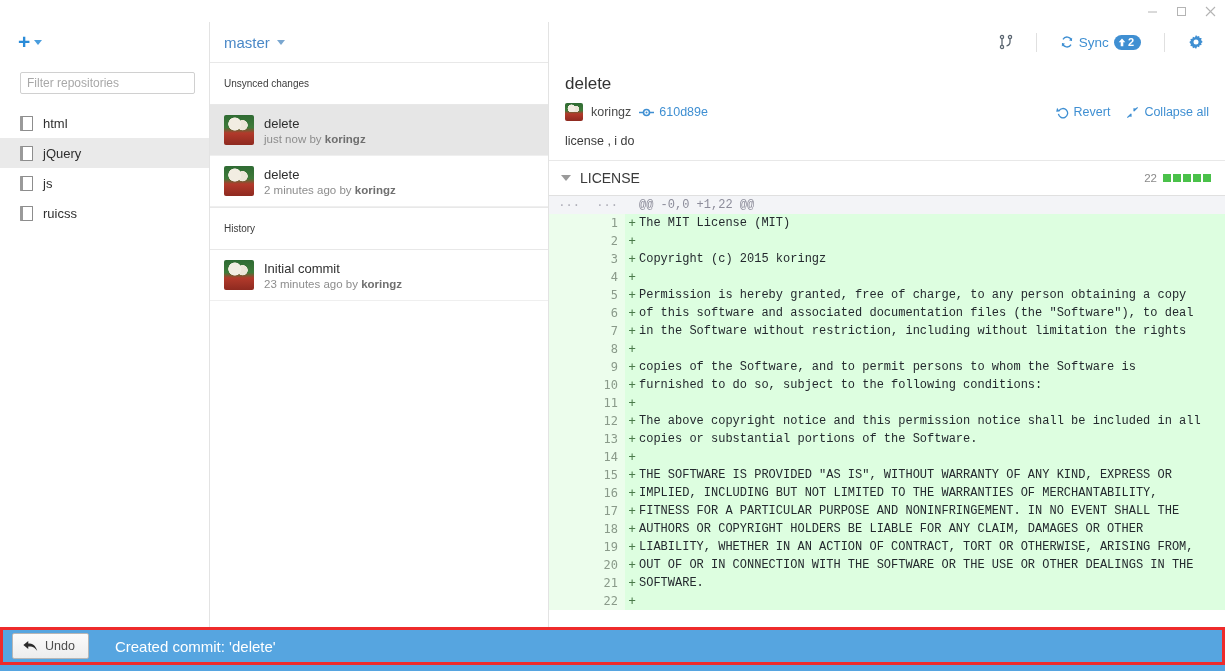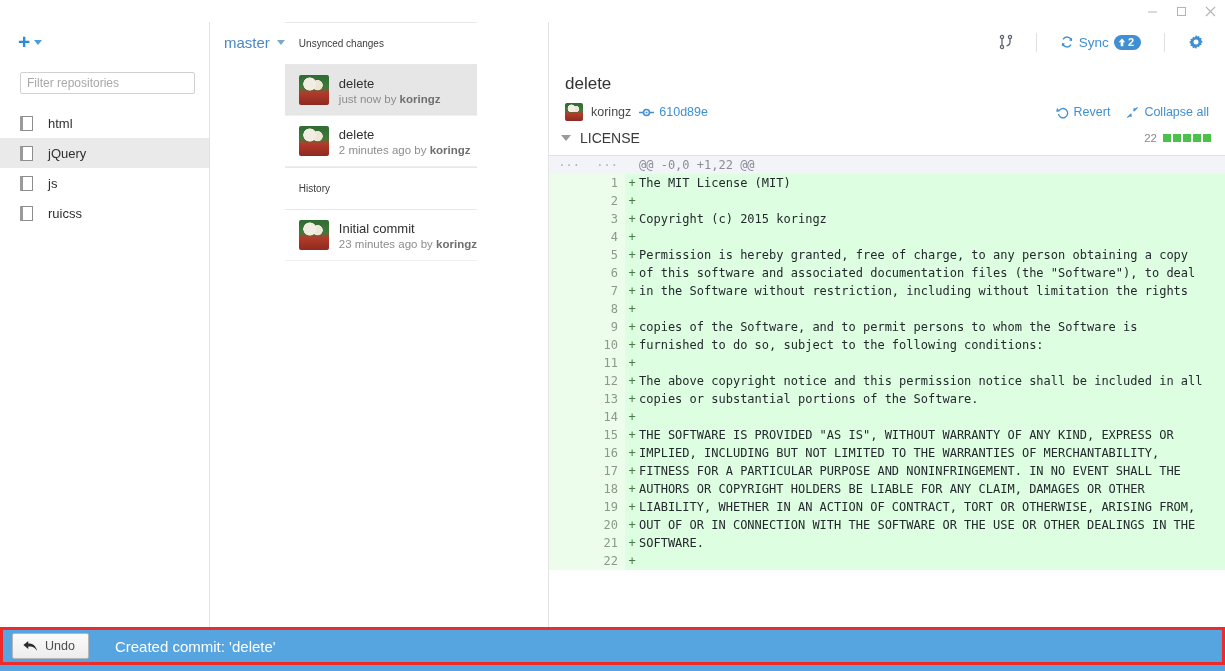--- a/index.html
+++ b/index.html
@@ -93,21 +93,21 @@
     outline: none;
     background: #fff;
   }
   #filter-input::placeholder { color: #a8a8a8; }
   #repo-list { margin-top: 8px; }
   .repo-item {
     height: 30px;
     display: flex;
     align-items: center;
     padding-left: 20px;
-    gap: 15px;
+    gap: 10px;
     cursor: pointer;
     font-size: 13px;
     color: #2f2f2f;
   }
   .repo-item.selected { background: #eaeaea; }
   .repo-icon {
     width: 13px; height: 15px;
     flex: 0 0 13px;
     border: 1px solid #8d8d8d;
     border-left: 3px solid #9a9a9a;
@@ -116,21 +116,21 @@
     background: #fff;
   }
 
   
   #commits {
     width: 338px;
     flex: 0 0 338px;
     border-right: 1px solid #e3e3e3;
     background: #fff;
     display: flex;
-    flex-direction: row;
+    flex-direction: column;
   }
   #branch-bar {
     height: 40px;
     display: flex;
     align-items: center;
     padding-left: 14px;
     gap: 7px;
     cursor: pointer;
   }
   #branch-name {
@@ -318,21 +318,21 @@
     color: #9a9a9a;
     user-select: none;
   }
   .dline.add .gut { background: #ecfdec; color: #8a9a8a; }
   .dsign {
     width: 14px;
     flex: 0 0 14px;
     text-align: center;
     box-sizing: border-box;
   }
-  .dtext { flex: 1 1 auto; overflow: hidden; padding-right: 0; }
+  .dtext { flex: 1 1 auto; overflow: hidden; padding-right: 0; font-family: Liberation Mono, monospace; }
   .dline.hunk { background: #f3f4f7; color: #8c8c9a; }
   .dline.hunk .gut { background: #f3f4f7; color: #b0b0ba; }
   .dline.add {
     background: #ddfee0;
     color: #24292e;
     box-shadow: inset 4px 0 0 #b7e9b7;
   }
   .dline.add .dsign { color: #4a7a4a; }
 
   
@@ -536,20 +536,21 @@
               </g>
               <path d="M5.8 8.2 L6.1 11.6 L2.7 11.3 Z" fill="#3f8fd2"></path>
               <path d="M8.2 5.8 L7.9 2.4 L11.3 2.7 Z" fill="#3f8fd2"></path>
             </svg>
             <span>Collapse all</span>
           </span>
         </span>
       </div>
     </div>
 
+    <div id="commit-body">license , i do</div>
 
     <div id="file-header">
       <span class="tri-down"></span>
       <span id="file-name">LICENSE</span>
       <span id="file-stats">
         <span>22</span>
         <span class="sqs" id="stat-squares">
             <span class="sq" style="background: rgb(74, 193, 74);"></span>
             <span class="sq" style="background: rgb(74, 193, 74);"></span>
             <span class="sq" style="background: rgb(74, 193, 74);"></span>

